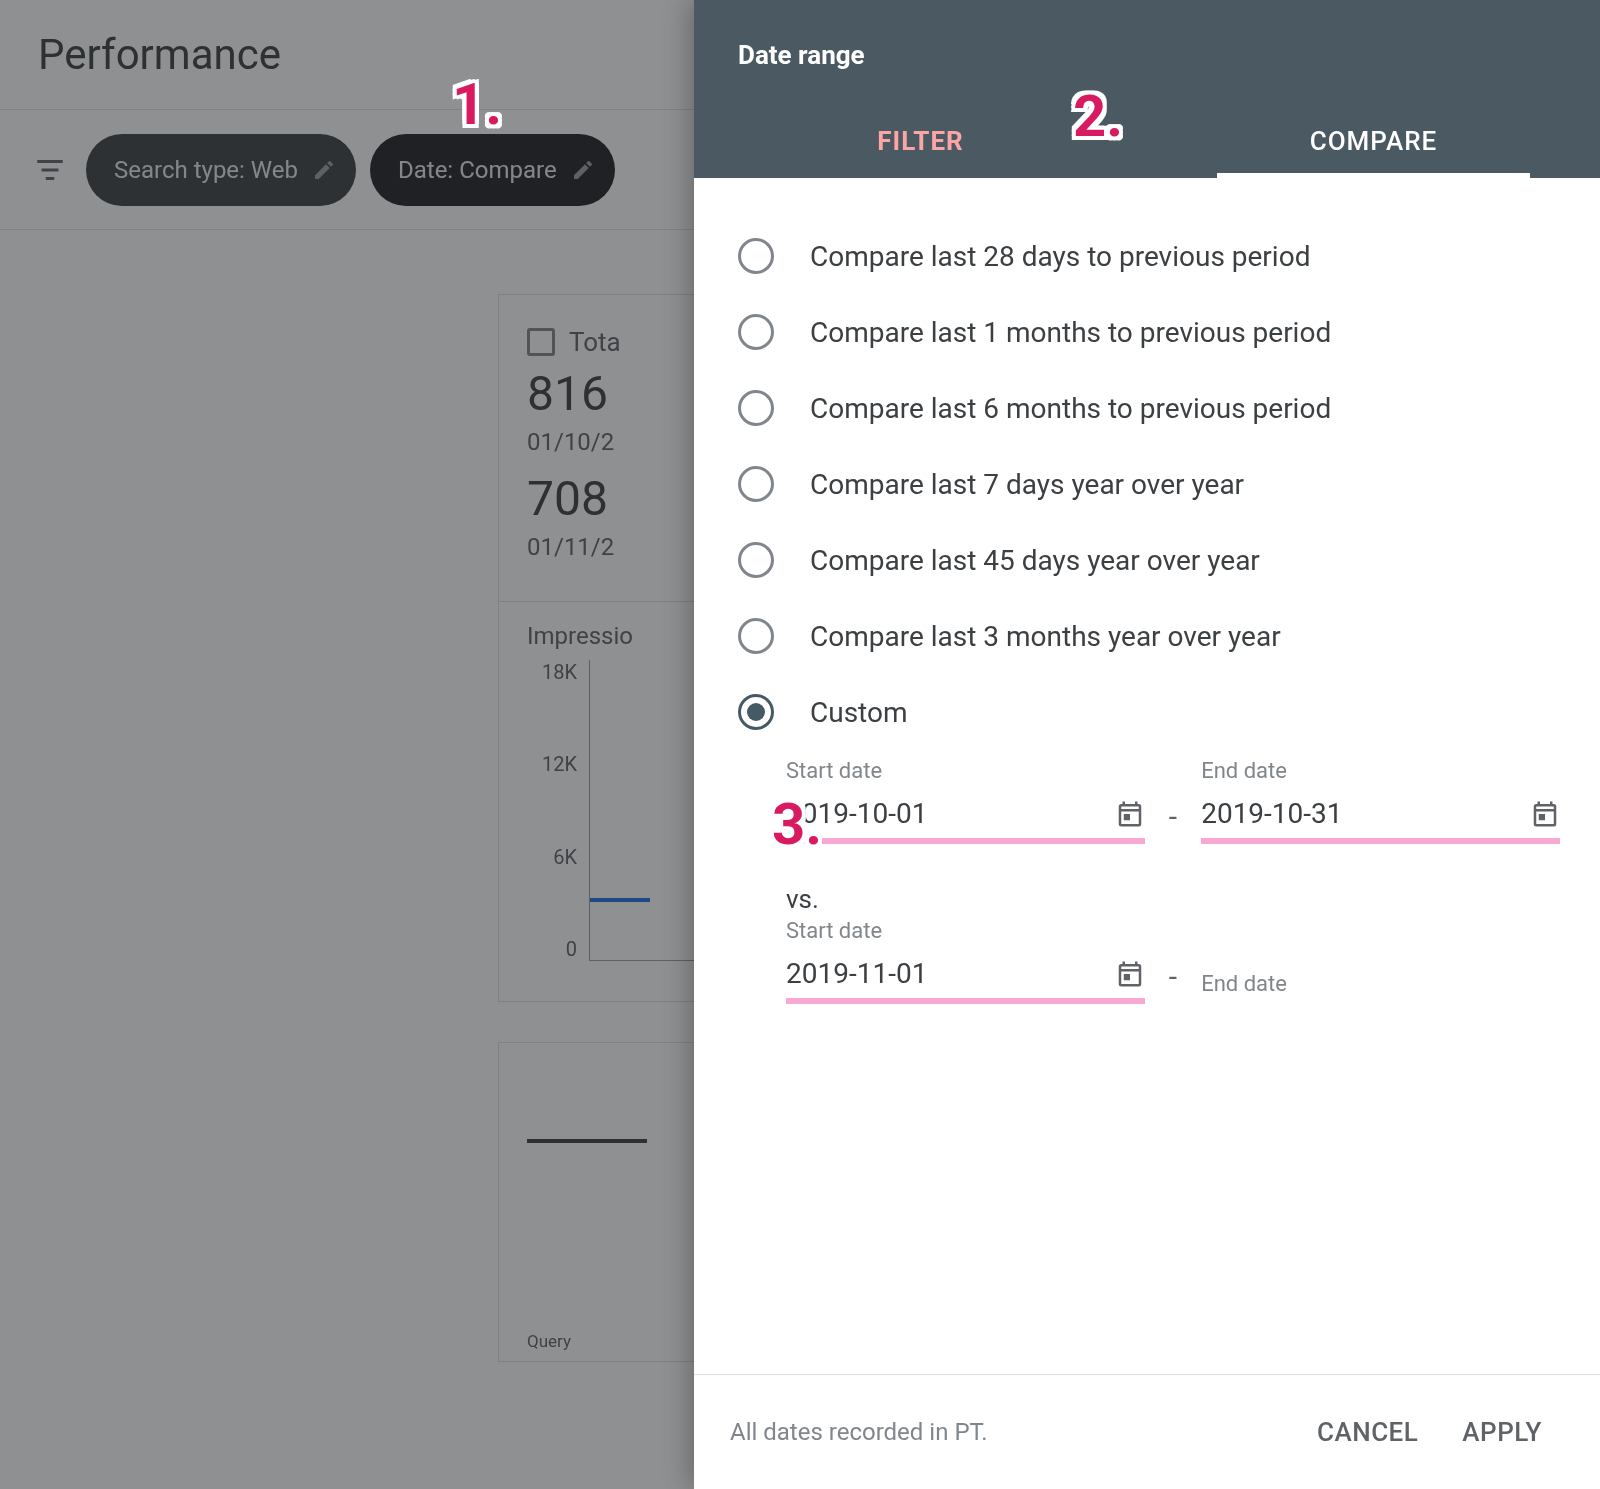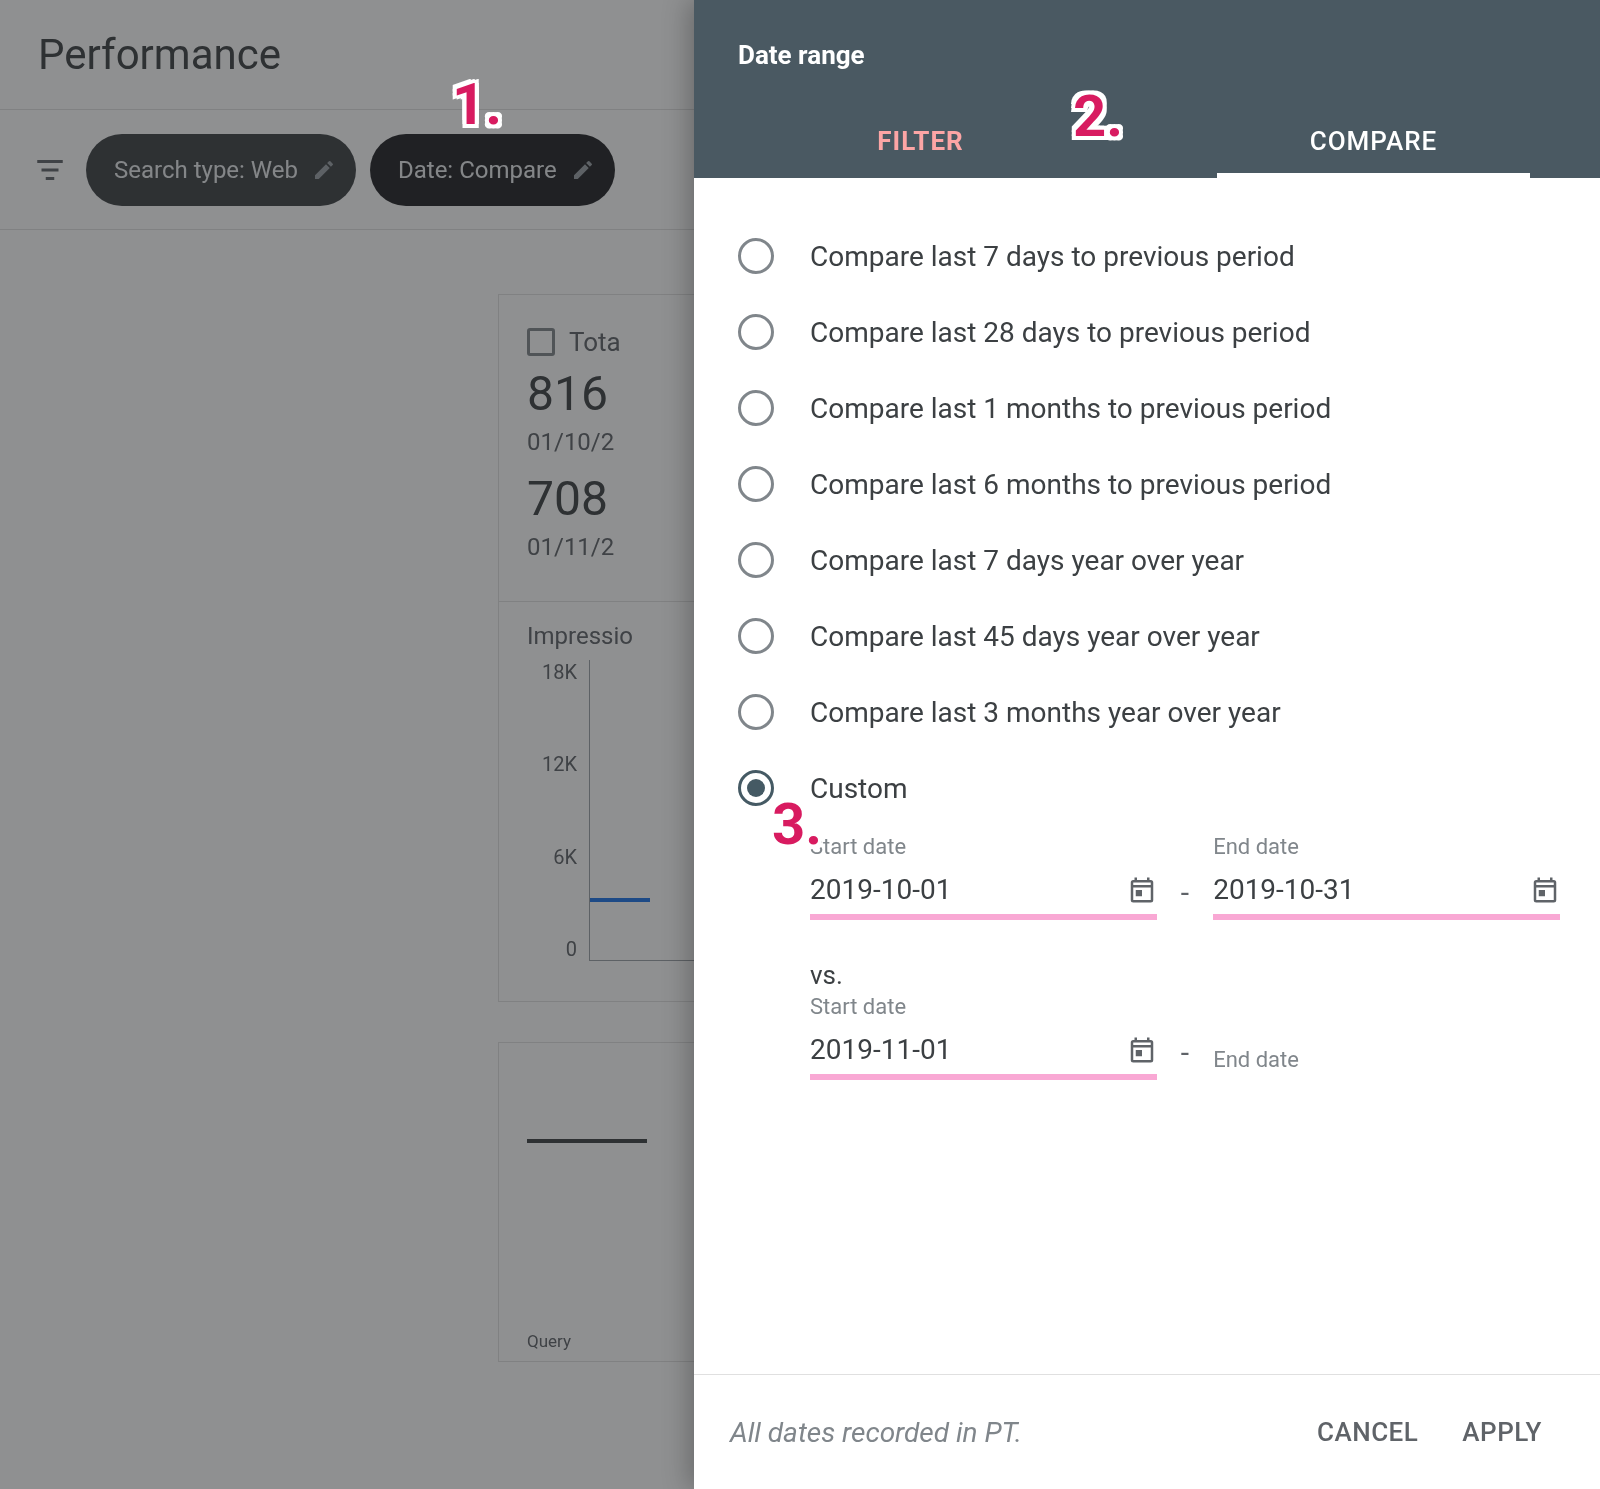--- a/index.html
+++ b/index.html
@@ -49,32 +49,32 @@
 .panel-tab.active { color:#fff; font-weight:500; }
 .panel-tab.active::after { content:""; position:absolute; bottom:0; left:70px; right:70px; height:5px; background:#fff; }
 
 .panel-body { flex:1; overflow:auto; padding: 40px 40px 0 44px; }
 .radio-row { display:flex; align-items:center; gap: 36px; padding: 20px 0; cursor:pointer; }
 .radio { width:36px; height:36px; border:3px solid #80868b; border-radius:50%; flex-shrink:0; display:flex; align-items:center; justify-content:center; }
 .radio.selected { border-color:#455a64; }
 .radio.selected::after { content:""; width:18px; height:18px; background:#455a64; border-radius:50%; }
 .radio-label { font-size: 28px; color:#3c4043; }
 
-.date-group { margin-left: 72px; margin-top: 8px; }
+.date-group { margin-left: 48px; margin-top: 8px; }
 .date-pair { display:flex; align-items:flex-end; gap: 24px; margin-bottom: 40px; }
 .date-field { flex:1; min-width:0; }
 .date-label { font-size: 22px; color:#80868b; margin-bottom: 8px; }
 .date-input-row { display:flex; align-items:center; border-bottom:6px solid #f9a8d4; padding: 6px 0 8px 0; gap:10px; }
 .date-input { font-size: 28px; color:#3c4043; flex:1; }
 .cal-icon { width:30px; height:30px; color:#5f6368; flex-shrink:0; }
 .dash { font-size:30px; color:#5f6368; padding-bottom:10px; }
 .vs-label { font-size: 26px; color:#3c4043; margin: 8px 0 4px 0; }
 
 .panel-footer { border-top:1px solid #e0e0e0; padding: 30px 36px 30px 36px; display:flex; align-items:center; }
-.footer-note { font-size: 28px; color:#80868b; flex:1;font-style:italic; }
+.footer-note { font-size: 24px; color:#80868b; flex:1; }
 .footer-btn { font-size: 26px; font-weight:500; color:#5f6368; padding: 12px 22px; letter-spacing:0.5px; cursor:pointer; }
 </style>
 </head>
 <body>
 
 <div class="bg-layer">
   <div class="bg-header">
     <h1>Performance</h1>
   </div>
   <div class="bg-toolbar">
@@ -138,24 +138,20 @@
     <div class="panel-title">Date range</div>
     <div class="panel-tabs">
       <div class="panel-tab">FILTER</div>
       <div class="panel-tab active">COMPARE</div>
     </div>
   </div>
 
   <div class="panel-body">
     <div class="radio-row">
       <div class="radio"></div>
-      <div class="radio-label">Compare last 7 days to previous period</div>
-    </div>
-    <div class="radio-row">
-      <div class="radio"></div>
       <div class="radio-label">Compare last 28 days to previous period</div>
     </div>
     <div class="radio-row">
       <div class="radio"></div>
       <div class="radio-label">Compare last 1 months to previous period</div>
     </div>
     <div class="radio-row">
       <div class="radio"></div>
       <div class="radio-label">Compare last 6 months to previous period</div>
     </div>

